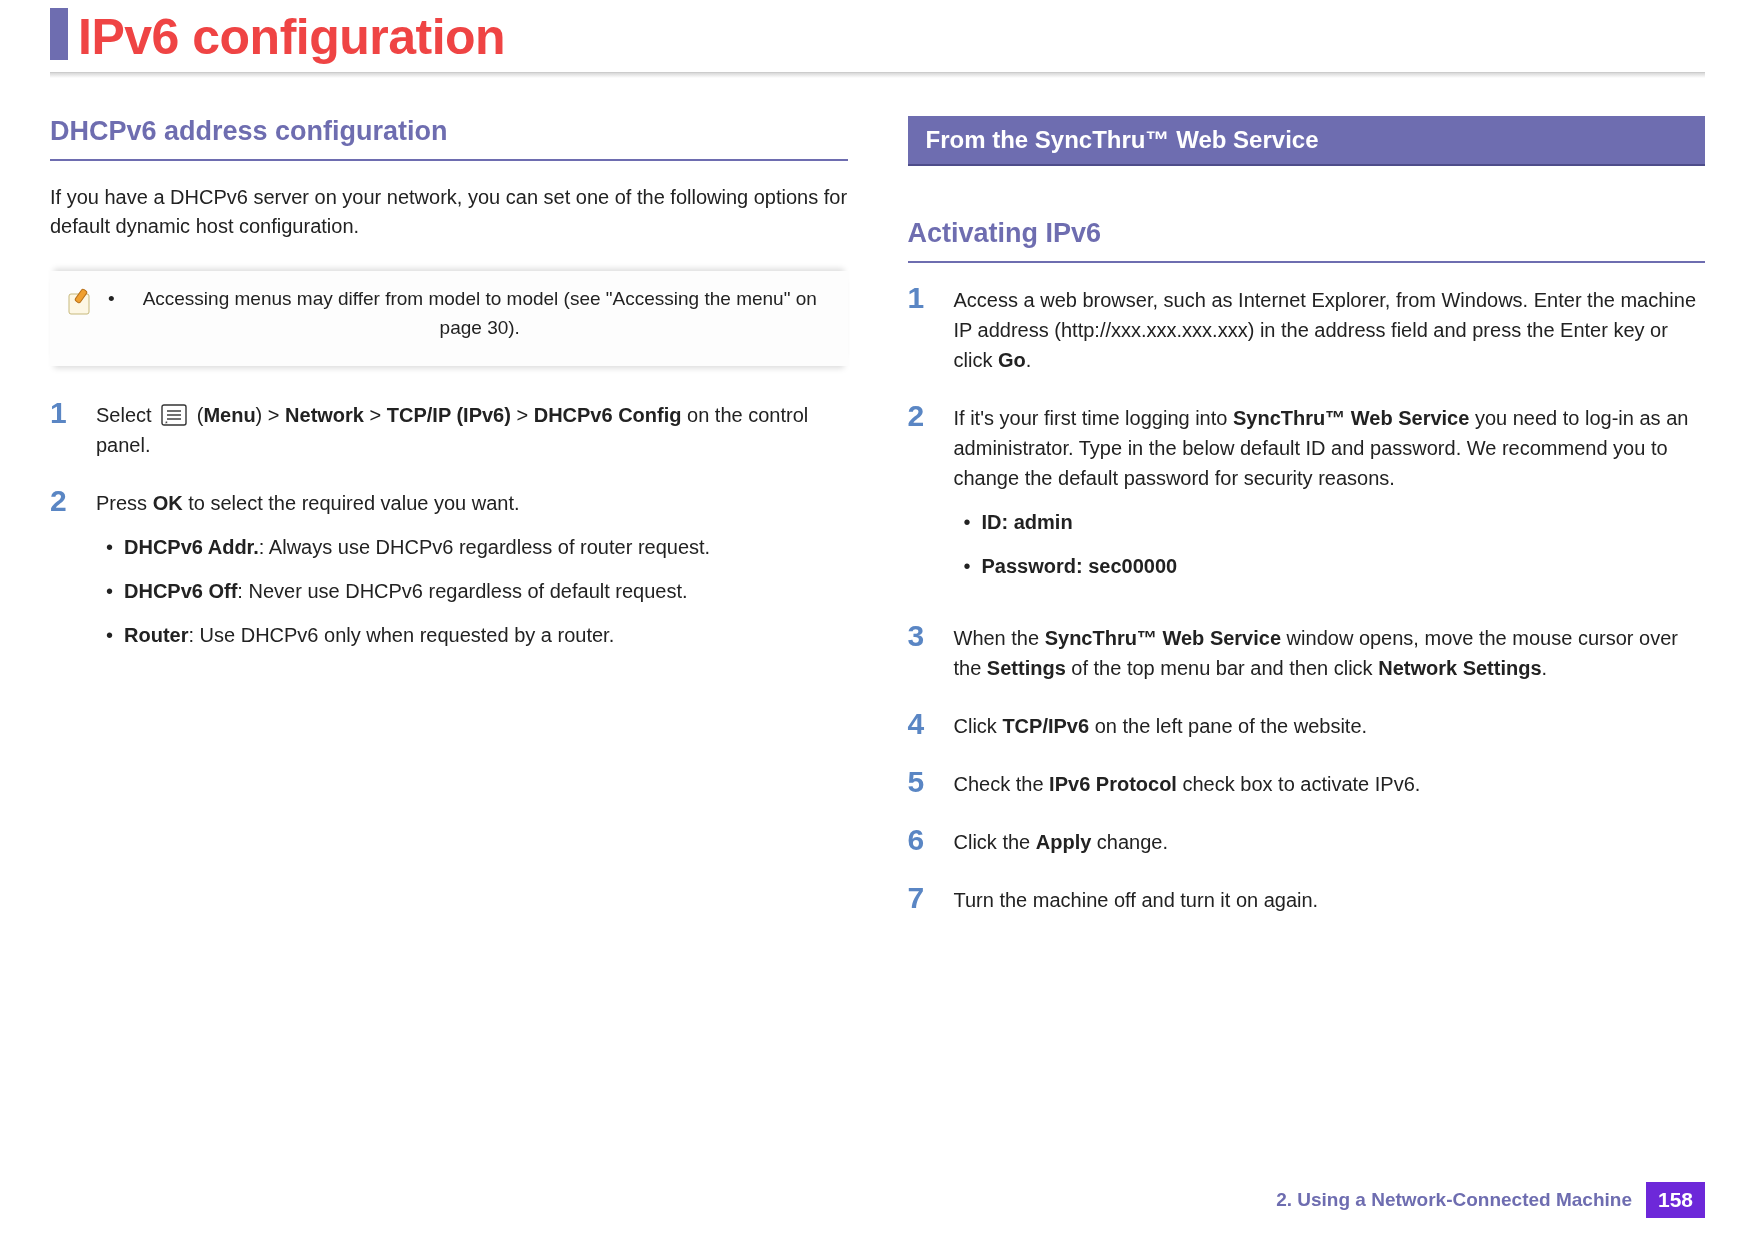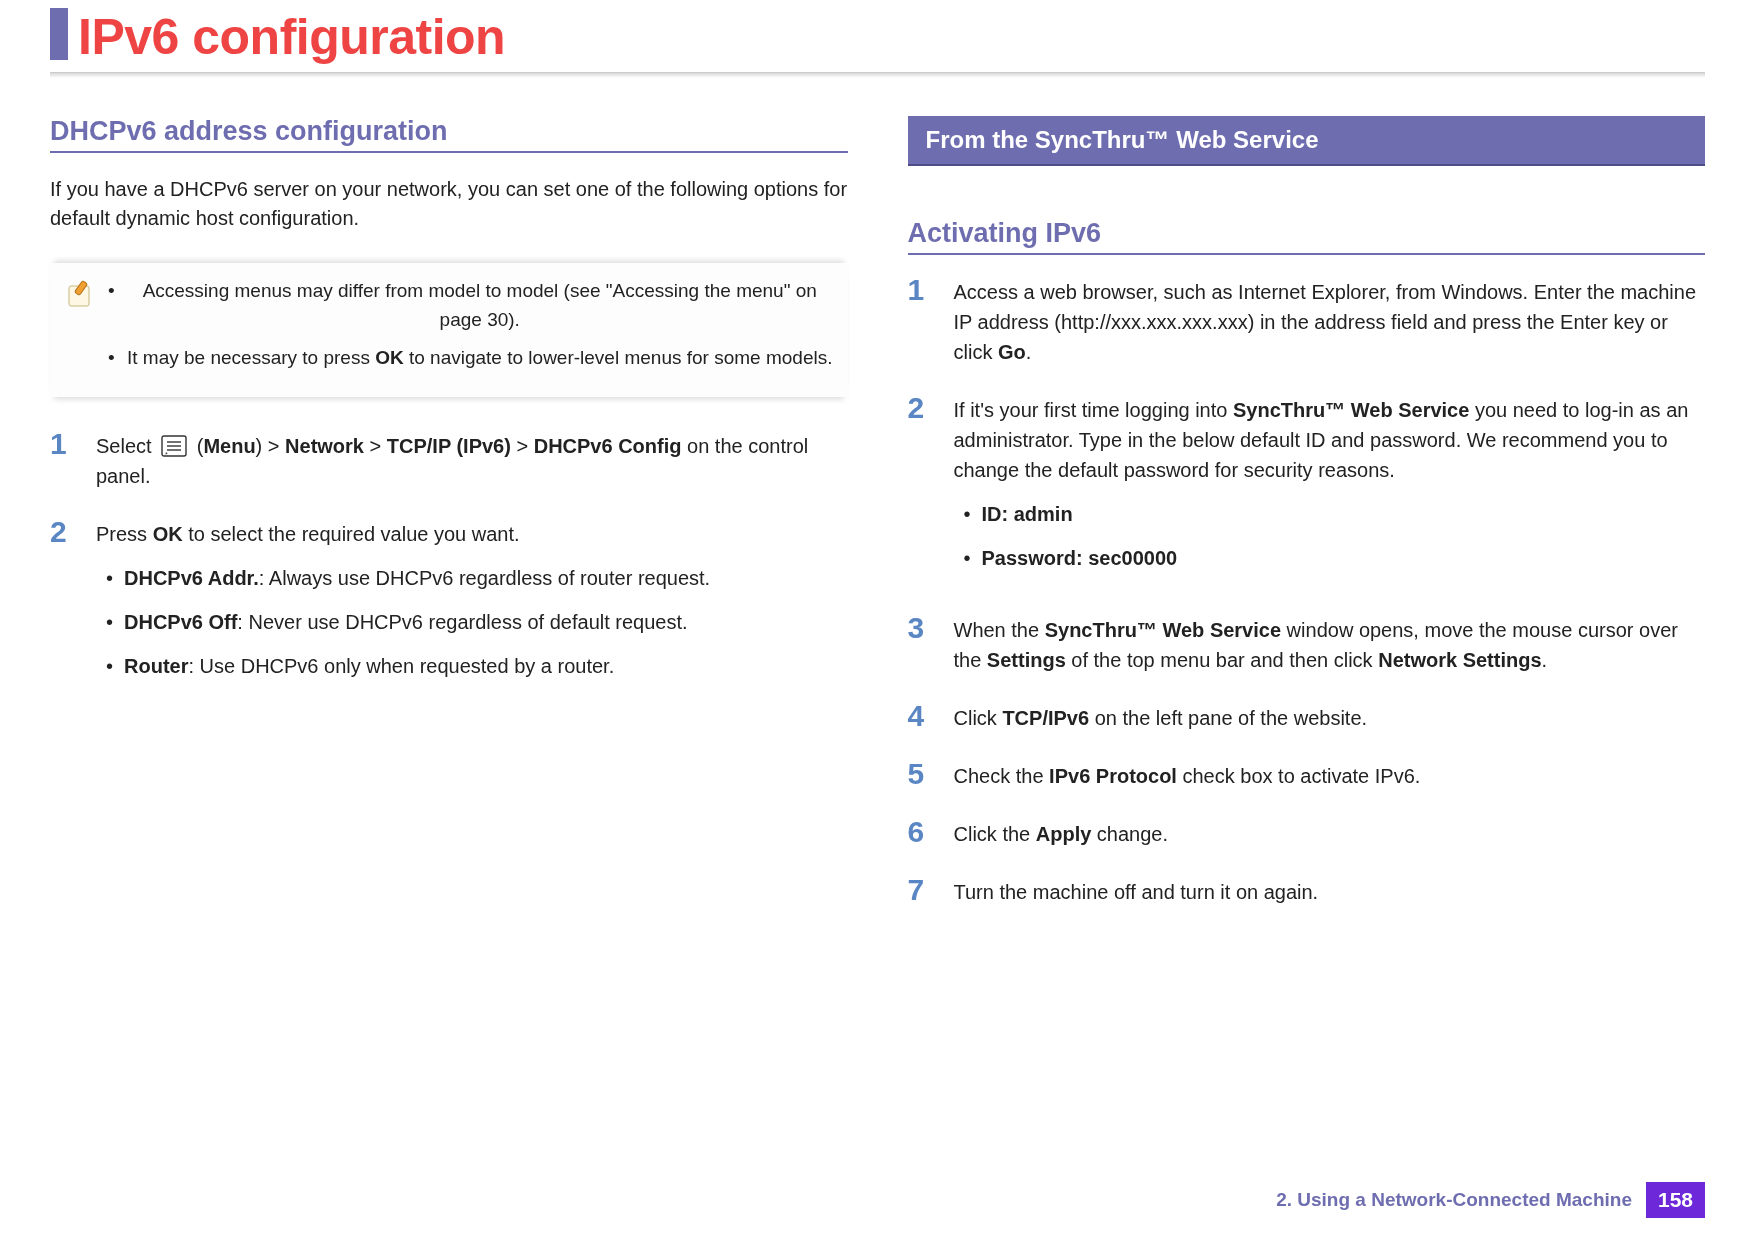--- a/index.html
+++ b/index.html
@@ -42,21 +42,21 @@
     display: flex;
     gap: 60px;
     margin-top: 38px;
   }
   .col { flex: 1; }
   .h2-purple {
     font-size: 27px;
     font-weight: 700;
     color: #6e6db0;
     border-bottom: 2px solid #6e6db0;
-    padding-bottom: 4px;
+    padding-bottom: 12px;
     margin-bottom: 22px;
   }
   .body-text {
     font-size: 20px;
     line-height: 1.45;
     color: #222;
     margin-bottom: 20px;
   }
   .note-box {
     margin: 30px 0 34px 0;
@@ -180,21 +180,20 @@
       <div class="note-box">
         <div class="note-inner">
           <div class="note-icon-wrap">
             <svg viewBox="0 0 32 32" width="32" height="32">
               <rect x="5" y="7" width="20" height="20" rx="2" fill="#fdf7e4" stroke="#c7b97c" stroke-width="1"></rect>
               <rect x="14" y="2" width="6" height="14" rx="2" transform="rotate(35 17 9)" fill="#f0a030" stroke="#b87018"></rect>
             </svg>
           </div>
           <ul class="note-bullets">
             <li><span>Accessing menus may differ from model to model (see "Accessing the menu" on page 30).</span></li>
-            <li><span>It may be necessary to press </span><span class="bold">OK</span><span> to navigate to lower-level menus for some models.</span></li>
           </ul>
         </div>
       </div>
 
       <div class="step">
         <div class="step-num">1</div>
         <div class="step-body">
           <span>Select </span>
           <span class="menu-icon-inline">
             <svg viewBox="0 0 26 22" width="26" height="22">

